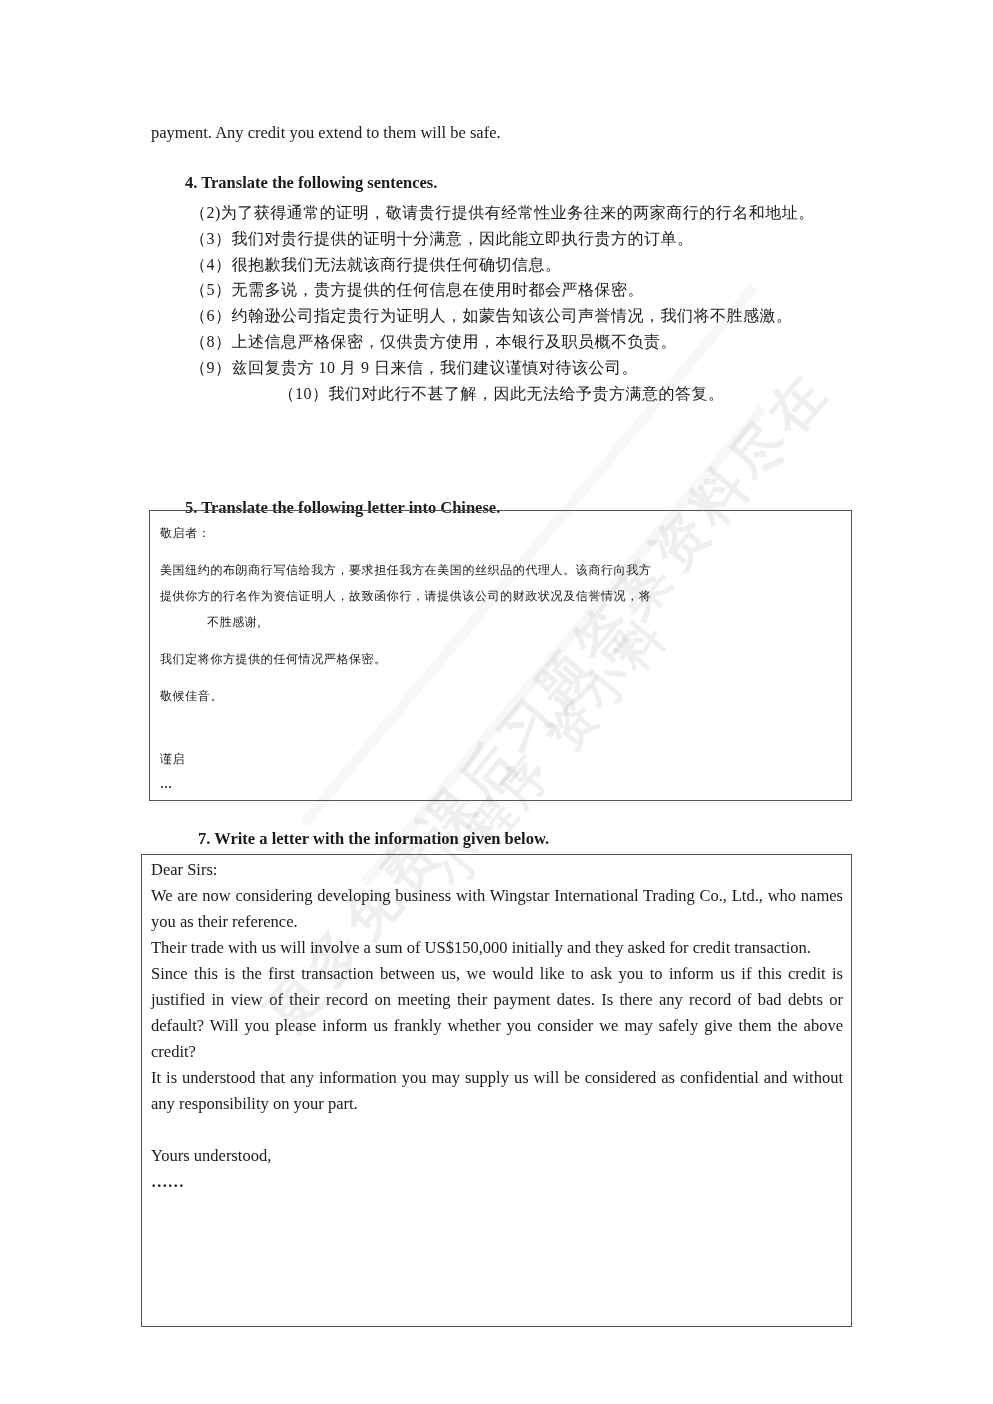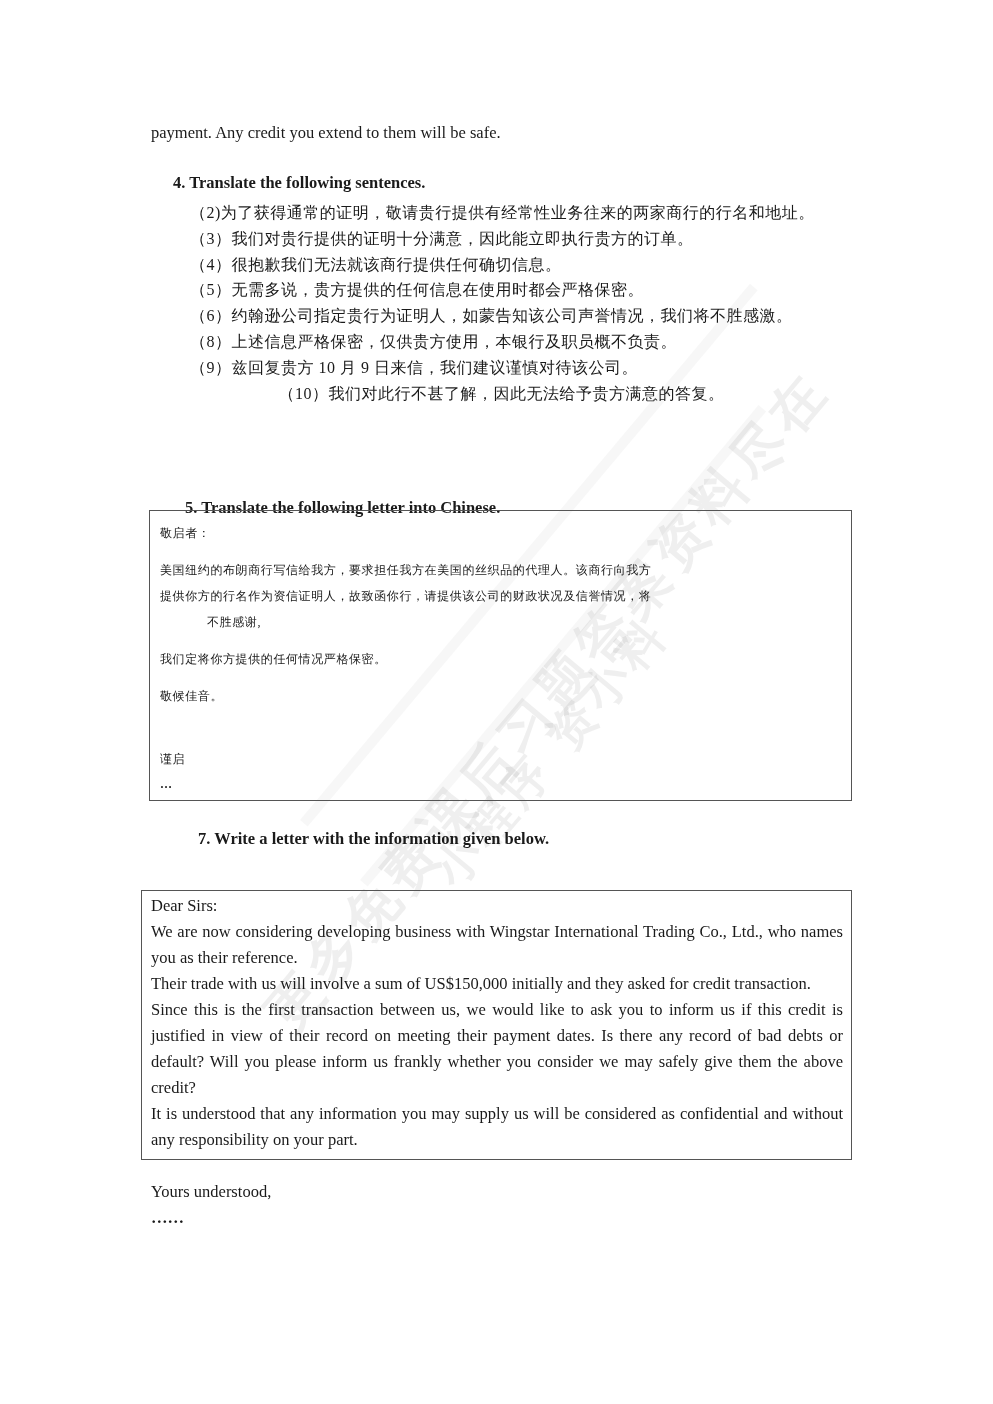--- a/index.html
+++ b/index.html
@@ -6,40 +6,40 @@
   body { width: 993px; height: 1404px; position: relative; overflow: hidden;
          font-family: "Liberation Serif", "DejaVu Serif", serif; color: #1a1a1a; }
   .abs { position: absolute; }
   .para { font-size: 16.5px; line-height: 26px; white-space: nowrap; }
   .heading { font-weight: bold; font-size: 16.5px; }
   .list { left: 190px; top: 200px; }
   .list .item { height: 25.8px; line-height: 25.8px; font-size: 16px; white-space: nowrap; letter-spacing: 0.5px; }
   .box { border: 1px solid #555; box-sizing: border-box; }
   .box1 { left: 149px; top: 510px; width: 703px; height: 291px; }
   .box1 .ln { position: absolute; left: 10px; font-size: 12px; letter-spacing: 0.6px; white-space: nowrap; }
-  .box2 { left: 141px; top: 854px; width: 711px; height: 270px; margin-top: 36px; }
+  .box2 { left: 141px; top: 854px; width: 711px; height: 473px; }
   .box2 .txt { position: absolute; left: 9px; top: 2px; width: 692px; font-size: 16.5px; line-height: 26px; text-align: justify; }
   .box2 .txt p { margin: 0; }
   .watermark { left: 260px; top: 560px; transform: rotate(-50deg); transform-origin: left top;
     font-family: "DejaVu Sans", sans-serif; font-weight: bold; font-size: 54px; color: rgba(120,120,120,0.12);
     white-space: nowrap; pointer-events: none; letter-spacing: 6px; }
   .watermark2 { left: 420px; top: 800px; font-size: 46px; }
   .stripe { position: absolute; height: 10px; background: rgba(150,150,150,0.08); transform: rotate(-50deg); transform-origin: left top; }
 </style>
 </head>
 <body>
 
 <div class="stripe" style="left:300px; top:820px; width:700px;"></div>
 <div class="stripe" style="left:360px; top:880px; width:620px;"></div>
 <div class="abs watermark" style="left:250px; top:1000px;">更多免费课后习题答案资料尽在</div>
 <div class="abs watermark watermark2" style="left:420px; top:860px;">小程序 资小料</div>
 
 <div class="abs para" style="left:151px; top:120px;">payment. Any credit you extend to them will be safe.</div>
 
-<div class="abs heading" style="left:173px; top:173px;">4. Translate the following sentences.</div>
+<div class="abs heading" style="left:185px; top:173px;">4. Translate the following sentences.</div>
 <div class="abs list">
   <div class="item">（2)为了获得通常的证明，敬请贵行提供有经常性业务往来的两家商行的行名和地址。</div>
   <div class="item">（3）我们对贵行提供的证明十分满意，因此能立即执行贵方的订单。</div>
   <div class="item">（4）很抱歉我们无法就该商行提供任何确切信息。</div>
   <div class="item">（5）无需多说，贵方提供的任何信息在使用时都会严格保密。</div>
   <div class="item">（6）约翰逊公司指定贵行为证明人，如蒙告知该公司声誉情况，我们将不胜感激。</div>
   <div class="item">（8）上述信息严格保密，仅供贵方使用，本银行及职员概不负责。</div>
   <div class="item">（9）兹回复贵方 10 月 9 日来信，我们建议谨慎对待该公司。</div>
   <div class="item" style="margin-left:-2px;text-align:center;">（10）我们对此行不甚了解，因此无法给予贵方满意的答复。</div>
 </div>

